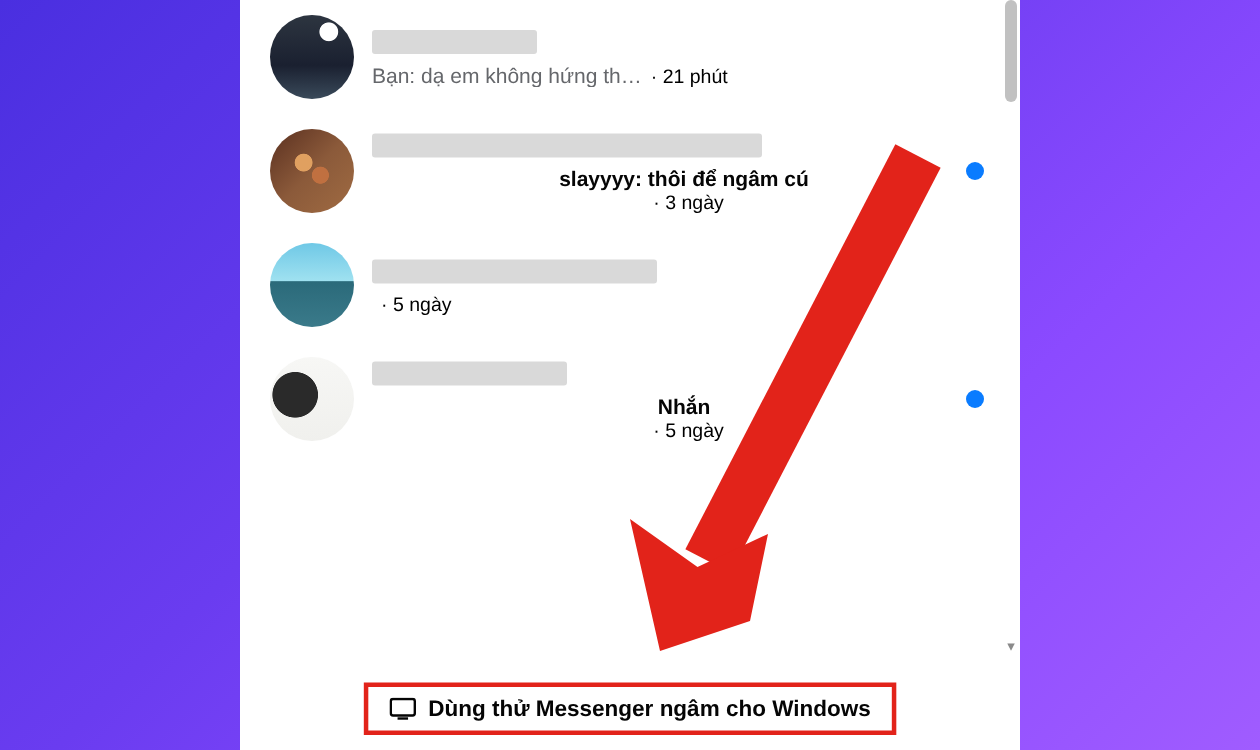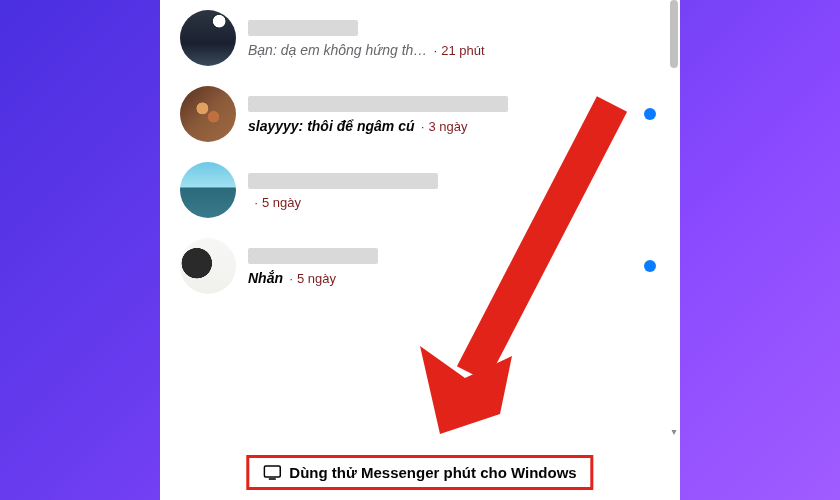--- a/index.html
+++ b/index.html
@@ -41,23 +41,23 @@
     background: #d9d9d9;
     height: 16px;
     border-radius: 2px;
   }
   .preview-line {
     display: flex; align-items: center;
     color: #65676b;
     font-size: 14px;
     white-space: nowrap;
   }
-  .preview-line.unread { color: #050505; font-weight: 600; }
-  .preview-text { overflow: hidden; text-overflow: ellipsis; max-width: 260px; font-style: italic; }
-  .time { margin-left: 6px; font-size: 13px; color: #7f1d1d; font-weight: 400; }
+  .preview-line.unread { color: #050505; font-weight: 600; flex-direction: column; }
+  .preview-text { overflow: hidden; text-overflow: ellipsis; max-width: 260px; }
+  .time { margin-left: 6px; font-size: 13px; color: #000000; font-weight: 400; }
   .unread-dot {
     width: 12px; height: 12px; border-radius: 50%;
     background: #0a7cff;
     position: absolute;
     right: 8px; top: 50%; transform: translateY(-50%);
   }
   .scrollbar-thumb-top { position: absolute; right: 2px; top: 0; width: 8px; height: 68px; background: #c1c1c1; border-radius: 4px; }
   .scrollbar-btn { position: absolute; right: 0; bottom: 62px; width: 12px; height: 12px; color: #8a8a8a; font-size: 10px; text-align: center; line-height: 12px; }
   .footer-banner {
     position: absolute; bottom: 10px; left: 50%; transform: translateX(-50%);
@@ -146,21 +146,21 @@
     <div class="scrollbar-thumb-top"></div>
     <div class="scrollbar-btn">▾</div>
 
     <div class="footer-banner">
       <span class="monitor-icon">
         <svg width="18" height="16" viewBox="0 0 18 16">
             <rect x="1" y="1" width="16" height="11" rx="1.5" fill="none" stroke="#050505" stroke-width="1.6"></rect>
             <rect x="5.5" y="13.2" width="7" height="1.6" fill="#050505"></rect>
           </svg>
       </span>
-      <span>Dùng thử Messenger phút cho Windows</span>
+      <span>Dùng thử Messenger ngâm cho Windows</span>
     </div>
 
     <div class="arrow-overlay">
       <svg width="260" height="340" viewBox="0 0 260 340">
         <path d="M 210 10 L 70 280" stroke="#e2231a" stroke-width="34" fill="none" stroke-linecap="butt"></path>
         <polygon points="38,340 18,252 63,284 110,262 98,320" fill="#e2231a"></polygon>
       </svg>
     </div>
 
   </div>

